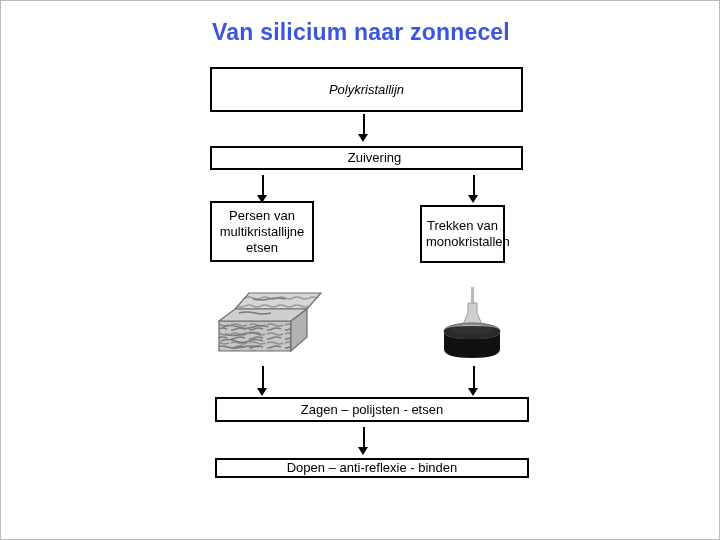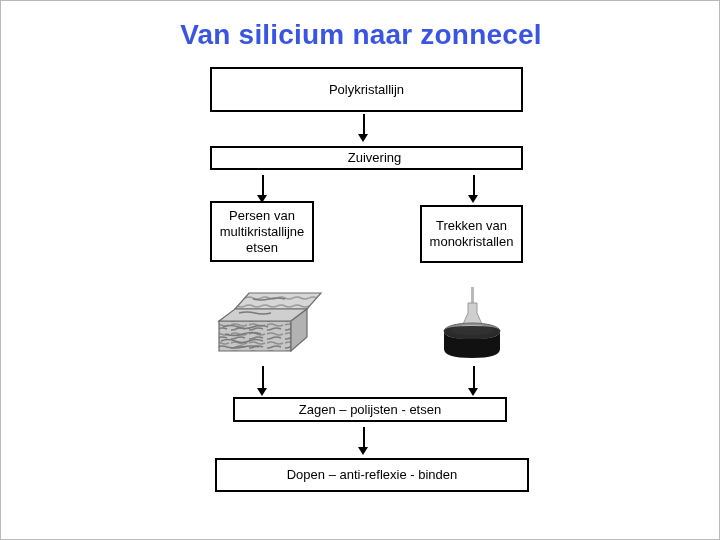--- a/index.html
+++ b/index.html
@@ -19,21 +19,21 @@
     border: 1px solid #b9b9b9;
     box-sizing: border-box;
     overflow: hidden;
   }
   #title {
     position: absolute;
     left: 0;
     top: 18px;
     width: 720px;
     text-align: center;
-    font-size: 28px;
+    font-size: 23px;
     font-weight: bold;
     color: #3a56e0;
     letter-spacing: 0.2px;
     white-space: nowrap;
   }
   
   .box {
     position: absolute;
     box-sizing: border-box;
     border: 2px solid #000000;
@@ -93,21 +93,21 @@
     position: absolute;
   }
 </style>
 </head>
 <body>
 
 <div id="canvas">
 
   <div id="title">Van silicium naar zonnecel</div>
 
-  <div class="box" style="left:209px; top:66px; width:313px; height:45px;">
+  <div class="box" style="left:209px; top:66px; width:313px; height:45px;font-style:italic;">
     <div class="lines">
       <div>Polykristallijn</div>
     </div>
   </div>
 
   <div class="arrow" style="left:357px; top:113px; height:28px;">
     <div class="shaft" style="height:20px;"></div>
     <div class="head" style="top:20px;"></div>
   </div>
 
@@ -128,21 +128,21 @@
   </div>
 
   <div class="box" style="left:209px; top:200px; width:104px; height:61px;">
     <div class="lines">
       <div>Persen van</div>
       <div>multikristallijne</div>
       <div>etsen</div>
     </div>
   </div>
 
-  <div class="box" style="left:419px; top:204px; width:103px; height:58px;">
+  <div class="box" style="left:419px; top:204px; width:85px; height:58px;">
     <div class="lines">
       <div>Trekken van</div>
       <div>monokristallen</div>
     </div>
   </div>
 
   <div class="pic" style="left:212px; top:286px; width:112px; height:76px;">
     <svg viewBox="0 0 112 76" width="112" height="76">
       <defs>
         <pattern id="grain" width="18" height="9" patternUnits="userSpaceOnUse">
@@ -194,30 +194,30 @@
   <div class="arrow" style="left:256px; top:365px; height:30px;">
     <div class="shaft" style="height:22px;"></div>
     <div class="head" style="top:22px;"></div>
   </div>
 
   <div class="arrow" style="left:467px; top:365px; height:30px;">
     <div class="shaft" style="height:22px;"></div>
     <div class="head" style="top:22px;"></div>
   </div>
 
-  <div class="box" style="left:232px; top:396px; width:274px; height:25px;">
+  <div class="box" style="left:214px; top:396px; width:314px; height:25px;">
     <div class="lines">
       <div>Zagen – polijsten - etsen</div>
     </div>
   </div>
 
   <div class="arrow" style="left:357px; top:426px; height:28px;">
     <div class="shaft" style="height:20px;"></div>
     <div class="head" style="top:20px;"></div>
   </div>
 
-  <div class="box" style="left:214px; top:457px; width:314px; height:34px;">
+  <div class="box" style="left:214px; top:457px; width:314px; height:20px;">
     <div class="lines">
       <div>Dopen – anti-reflexie - binden</div>
     </div>
   </div>
 
 </div>
 
 </body></html>

